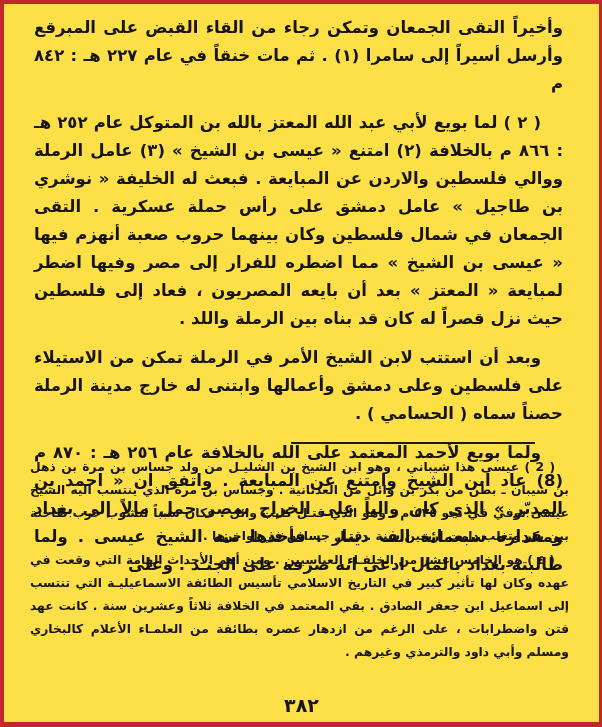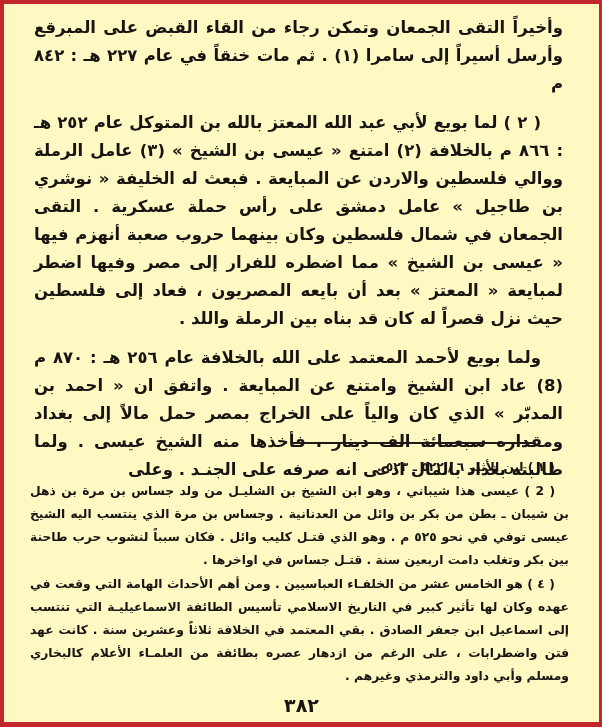--- a/index.html
+++ b/index.html
@@ -62,31 +62,31 @@
     right: 0;
     text-align: center;
     font-size: 19px;
     font-weight: 800;
     letter-spacing: 2px;
   }
 </style>
 </head>
 <body>
 
-<div class="scan-page" id="page-frame" style="border-color: rgb(193, 39, 45); background: #fef9c3; color: rgb(23, 20, 18);">
+<div class="scan-page" id="page-frame" style="border-color: rgb(193, 39, 45); background: #fde047; color: rgb(23, 20, 18);">
 
   <div class="body-text">
     <p class="para">وأخيراً التقى الجمعان وتمكن رجاء من القاء القبض على المبرقع وأرسل أسيراً إلى سامرا (١) . ثم مات خنقاً في عام ٢٢٧ هـ : ٨٤٢ م</p>
     <p class="para indent">( ٢ ) لما بويع لأبي عبد الله المعتز بالله بن المتوكل عام ٢٥٢ هـ : ٨٦٦ م بالخلافة (٢) امتنع « عيسى بن الشيخ » (٣) عامل الرملة ووالي فلسطين والاردن عن المبايعة . فبعث له الخليفة « نوشري بن طاجيل » عامل دمشق على رأس حملة عسكرية . التقى الجمعان في شمال فلسطين وكان بينهما حروب صعبة أنهزم فيها « عيسى بن الشيخ » مما اضطره للفرار إلى مصر وفيها اضطر لمبايعة « المعتز » بعد أن بايعه المصريون ، فعاد إلى فلسطين حيث نزل قصراً له كان قد بناه بين الرملة واللد .</p>
+    <p class="para indent">وبعد أن استتب لابن الشيخ الأمر في الرملة تمكن من الاستيلاء على فلسطين وعلى دمشق وأعمالها وابتنى له خارج مدينة الرملة حصناً سماه ( الحسامي ) .</p>
     <p class="para indent">ولما بويع لأحمد المعتمد على الله بالخلافة عام ٢٥٦ هـ : ٨٧٠ م (8) عاد ابن الشيخ وامتنع عن المبايعة . واتفق ان « احمد بن المدبّر » الذي كان والياً على الخراج بمصر حمل مالاً إلى بغداد ومقداره سبعمائة الف دينار . فأخذها منه الشيخ عيسى . ولما طالبته بغداد بالمال ادعى انه صرفه على الجنـد . وعلى</p>
   </div>
 
   <div class="footnote-separator"></div>
 
   <div class="footnotes">
-    <p class="footnote">( ١ ) ابن الأثير ٦ / ٥٢٢ ـ ٥٢٣ .</p>
     <p class="footnote">( 2 ) عيسى هذا شيباني ، وهو ابن الشيخ بن الشليـل من ولد جساس بن مرة بن ذهل بن شيبان ـ بطن من بكر بن وائل من العدنانية . وجساس بن مرة الذي ينتسب اليه الشيخ عيسى توفي في نحو ٥٢٥ م . وهو الذي قتـل كليب وائل . فكان سبباً لنشوب حرب طاحنة بين بكر وتغلب دامت اربعين سنة . قتـل جساس في اواخرها .</p>
     <p class="footnote">( ٤ ) هو الخامس عشر من الخلفـاء العباسيين . ومن أهم الأحداث الهامة التي وقعت في عهده وكان لها تأثير كبير في التاريخ الاسلامي تأسيس الطائفة الاسماعيليـة التي تنتسب إلى اسماعيل ابن جعفر الصادق . بقي المعتمد في الخلافة ثلاثاً وعشرين سنة . كانت عهد فتن واضطرابات ، على الرغم من ازدهار عصره بطائفة من العلمـاء الأعلام كالبخاري ومسلم وأبي داود والترمذي وغيرهم .</p>
   </div>
 
   <div class="page-number">٣٨٢</div>
 
 </div>
 
 </body></html>

